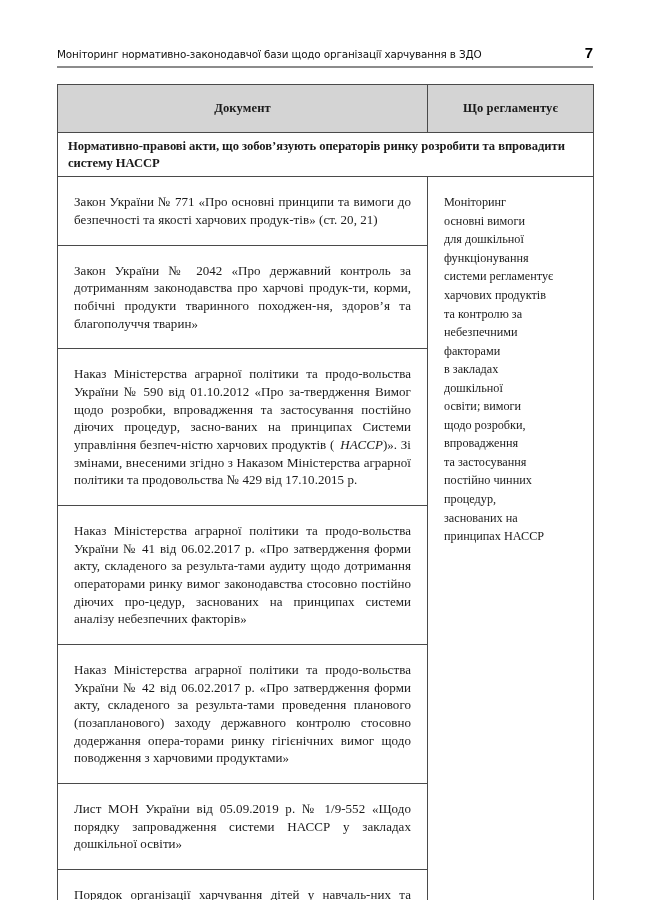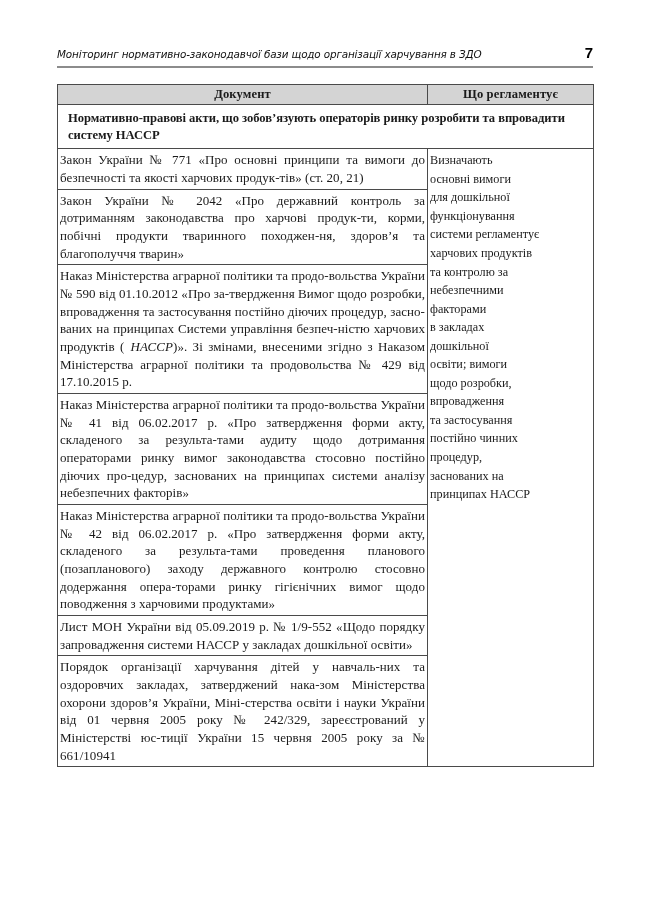--- a/index.html
+++ b/index.html
@@ -29,21 +29,20 @@
     position: absolute;
     left: 57px;
     top: 44px;
     width: 536px;
     display: flex;
     align-items: baseline;
     justify-content: space-between;
   }
   .runhead-title {
     font-family: "DejaVu Sans", "Liberation Sans", sans-serif;
-    font-style: italic;
     font-size: 10.4px;
     letter-spacing: -0.15px;
     color: #101010;
     white-space: nowrap;
   }
   .runhead-pageno {
     font-family: "Liberation Sans", "DejaVu Sans", sans-serif;
     font-weight: bold;
     font-size: 15px;
     color: #000;
@@ -62,21 +61,21 @@
     position: absolute;
     left: 57px;
     top: 84px;
     width: 536px;
     border-collapse: collapse;
     table-layout: fixed;
   }
   .doc-table td, .doc-table th {
     border: 1px solid #4a4a4a;
     vertical-align: top;
-    padding: 2px;
+    padding: 16px;
   }
 
   .col-doc   { width: 370px; }
   .col-reg   { width: 166px; }
 
   thead th {
     background: #d4d4d4;
     text-align: center;
     font-weight: bold;
     font-size: 12.6px;
@@ -139,21 +138,21 @@
     </thead>
     <tbody>
 
       <tr class="row-title">
         <td colspan="2">Нормативно-правові акти, що зобов’язують операторів ринку розробити та впровадити систему НАССР</td>
       </tr>
 
       <tr>
         <td class="cell-doc">Закон України № 771 «Про основні принципи та вимоги до безпечності та якості харчових продук-тів» (ст. 20, 21)</td>
         <td class="cell-reg" rowspan="7">
-          <span class="regline">Визначають</span>
+          <span class="regline">Моніторинг</span>
           <span class="regline">основні вимоги</span>
           <span class="regline">для дошкільної</span>
           <span class="regline">функціонування</span>
           <span class="regline">системи регламентує</span>
           <span class="regline">харчових продуктів</span>
           <span class="regline">та контролю за</span>
           <span class="regline">небезпечними</span>
           <span class="regline">факторами</span>
           <span class="regline">в закладах</span>
           <span class="regline">дошкільної</span>

